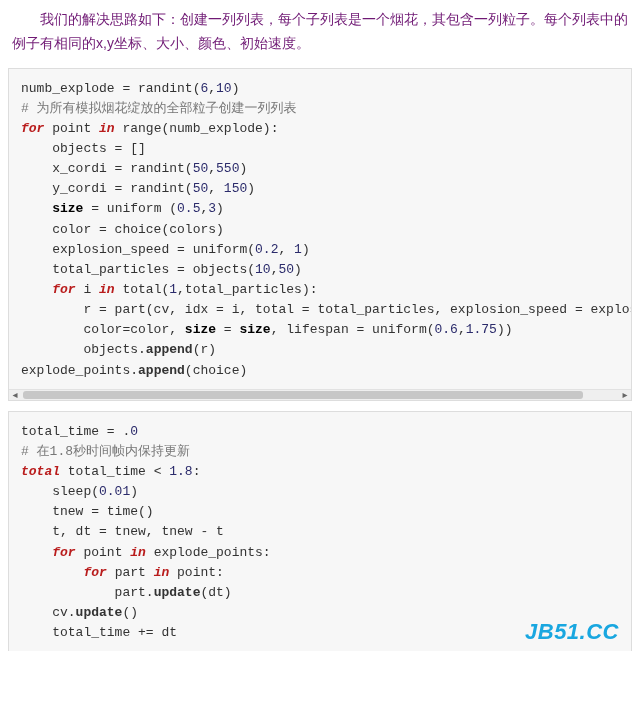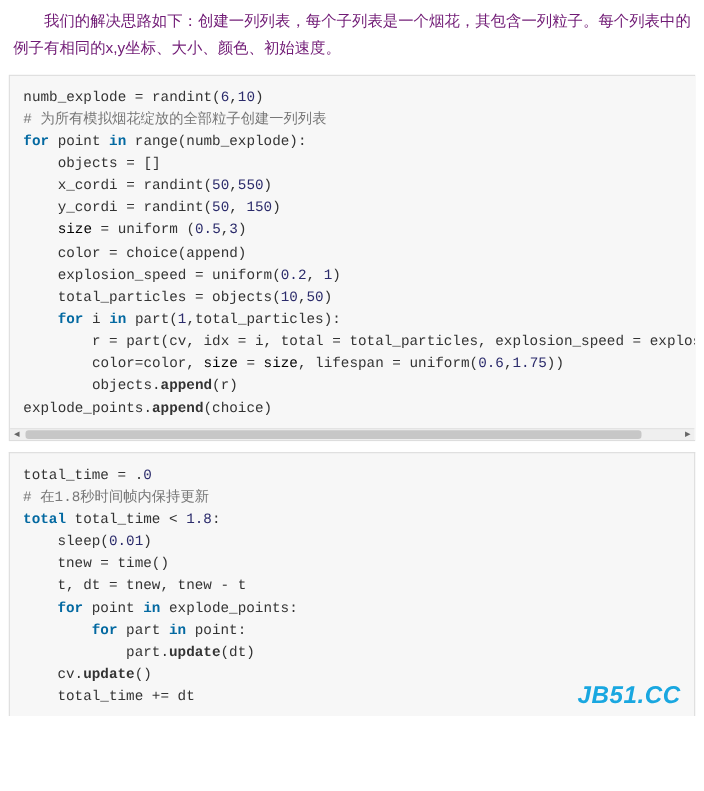--- a/index.html
+++ b/index.html
@@ -27,24 +27,24 @@
   .codeblock {
     padding: 10px 12px 8px 12px;
     font-family: Consolas, "Courier New", monospace;
     font-size: 13px;
     line-height: 1.55;
     white-space: pre;
     color: #333;
   }
   
   .nm  { color: #2b2b6b; }          
-  .kw  { color: #0369a1; font-weight: 700; }   
+  .kw  { color: #b91c1c; font-weight: 700; font-style: italic; }   
   .cm  { color: #777; margin-top: 40px; }             
   .fn  { color: #333; font-weight: 700; text-align: right; }   
-  .sz  { font-weight: 400; color:#000; }
+  .sz  { font-weight: 700; color:#000; }
   .scrollbar {
     height: 10px;
     background: #efefef;
     border-top: 1px solid #e2e2e2;
     position: relative;
   }
   .scroll-thumb {
     position: absolute;
     left: 14px;
     top: 1px;
@@ -90,24 +90,24 @@
   <div class="para">　　我们的解决思路如下：创建一列列表，每个子列表是一个烟花，其包含一列粒子。每个列表中的例子有相同的x,y坐标、大小、颜色、初始速度。</div>
 
   <div class="codeblock-wrap">
     <div class="codeblock"><span><span>numb_explode = randint(</span><span class="nm">6</span><span>,</span><span class="nm">10</span><span>)</span></span>
 <span class="cm"># 为所有模拟烟花绽放的全部粒子创建一列列表</span>
 <span><span class="kw">for</span><span> point </span><span class="kw">in</span><span> range(numb_explode):</span></span>
 <span>    objects = []</span>
 <span><span>    x_cordi = randint(</span><span class="nm">50</span><span>,</span><span class="nm">550</span><span>)</span></span>
 <span><span>    y_cordi = randint(</span><span class="nm">50</span><span>, </span><span class="nm">150</span><span>)</span></span>
 <span><span>    </span><span class="sz">size</span><span> = uniform (</span><span class="nm">0.5</span><span>,</span><span class="nm">3</span><span>)</span></span>
-<span>    color = choice(append)</span>
+<span>    color = choice(colors)</span>
 <span><span>    explosion_speed = uniform(</span><span class="nm">0.2</span><span>, </span><span class="nm">1</span><span>)</span></span>
 <span><span>    total_particles = objects(</span><span class="nm">10</span><span>,</span><span class="nm">50</span><span>)</span></span>
-<span><span>    </span><span class="kw">for</span><span> i </span><span class="kw">in</span><span> part(</span><span class="nm">1</span><span>,total_particles):</span></span>
+<span><span>    </span><span class="kw">for</span><span> i </span><span class="kw">in</span><span> total(</span><span class="nm">1</span><span>,total_particles):</span></span>
 <span>        r = part(cv, idx = i, total = total_particles, explosion_speed = explosion_speed</span>
 <span><span>        color=color, </span><span class="sz">size</span><span> = </span><span class="sz">size</span><span>, lifespan = uniform(</span><span class="nm">0.6</span><span>,</span><span class="nm">1.75</span><span>))</span></span>
 <span><span>        objects.</span><span class="fn">append</span><span>(r)</span></span>
 <span><span>explode_points.</span><span class="fn">append</span><span>(choice)</span></span></div>
     <div class="scrollbar">
       <span class="scroll-arrow left">◂</span>
       <div class="scroll-thumb"></div>
       <span class="scroll-arrow right">▸</span>
     </div>
   </div>

